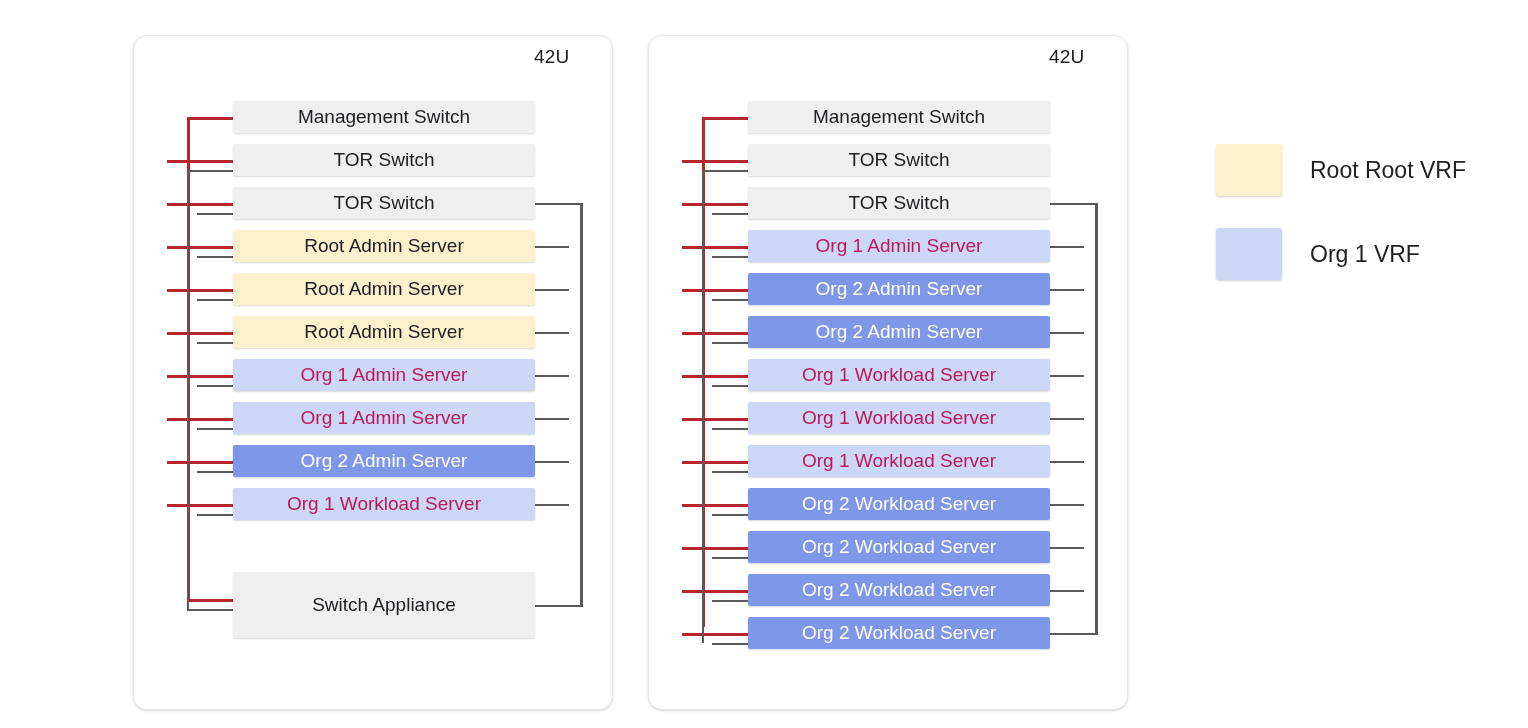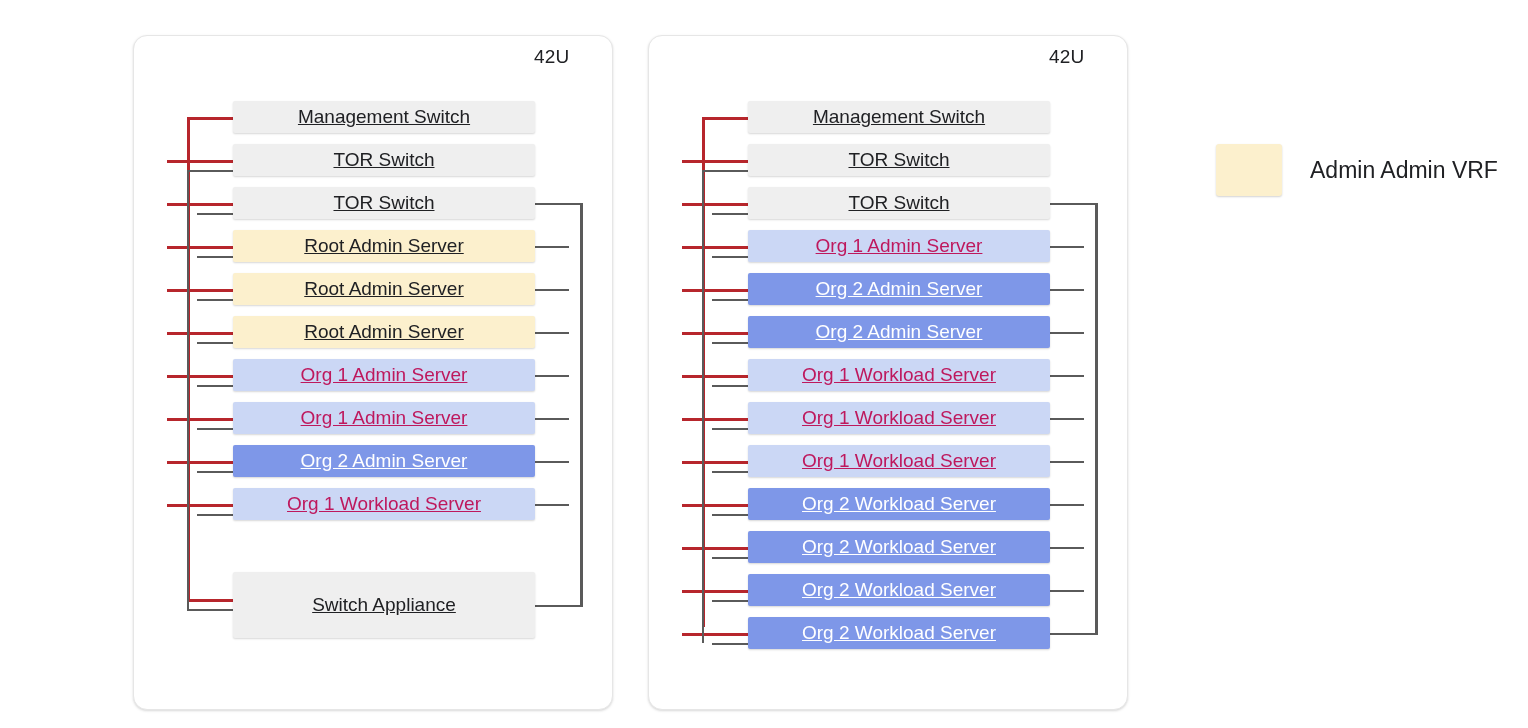--- a/index.html
+++ b/index.html
@@ -19,21 +19,20 @@
     position:absolute;font-size:19px;color:#202124;
     letter-spacing:0.2px;white-space:nowrap;
   }
 
   .unit{
     position:absolute;height:32px;line-height:32px;
     text-align:center;font-size:19px;color:#202124;
     border-radius:2px;white-space:nowrap;overflow:hidden;
     box-shadow:0 1px 2px rgba(0,0,0,0.16);
     box-sizing:border-box;
-    text-decoration:underline;
   }
   .u-grey{background:#efefef;color:#202124;}
   .u-root{background:#fcf0cd;color:#202124;}
   .u-org1{background:#cbd7f5;color:#be185d;}
   .u-org2{background:#7e97e8;color:#ffffff;}
 
   .wire{position:absolute;background:#5a5a5a;}
   .wire-red{position:absolute;background:#b7262c;}
 
   .legend{position:absolute;}
@@ -158,17 +157,21 @@
       <div class="unit u-org1" style="left: 748px; top: 445px; width: 302px; height: 32px; line-height: 32px;">Org 1 Workload Server</div>
       <div class="unit u-org2" style="left: 748px; top: 488px; width: 302px; height: 32px; line-height: 32px;">Org 2 Workload Server</div>
       <div class="unit u-org2" style="left: 748px; top: 531px; width: 302px; height: 32px; line-height: 32px;">Org 2 Workload Server</div>
       <div class="unit u-org2" style="left: 748px; top: 574px; width: 302px; height: 32px; line-height: 32px;">Org 2 Workload Server</div>
       <div class="unit u-org2" style="left: 748px; top: 617px; width: 302px; height: 32px; line-height: 32px;">Org 2 Workload Server</div>
     </div>
 
   <div class="legend" id="legend" style="left:1216px;top:144px;width:300px;height:212px;">
       <div class="legend-row" style="left: 0px; top: 0px; width: 300px; height: 52px;">
         <div class="swatch" style="background: rgb(252, 240, 205);"></div>
-        <div class="legend-text">Admin Admin VRF</div>
+        <div class="legend-text">Root Root VRF</div>
+      </div>
+      <div class="legend-row" style="left: 0px; top: 84px; width: 300px; height: 52px;">
+        <div class="swatch" style="background: rgb(203, 215, 245);"></div>
+        <div class="legend-text">Org 1 VRF</div>
       </div>
     </div>
 
 </div>
 
 </body></html>

